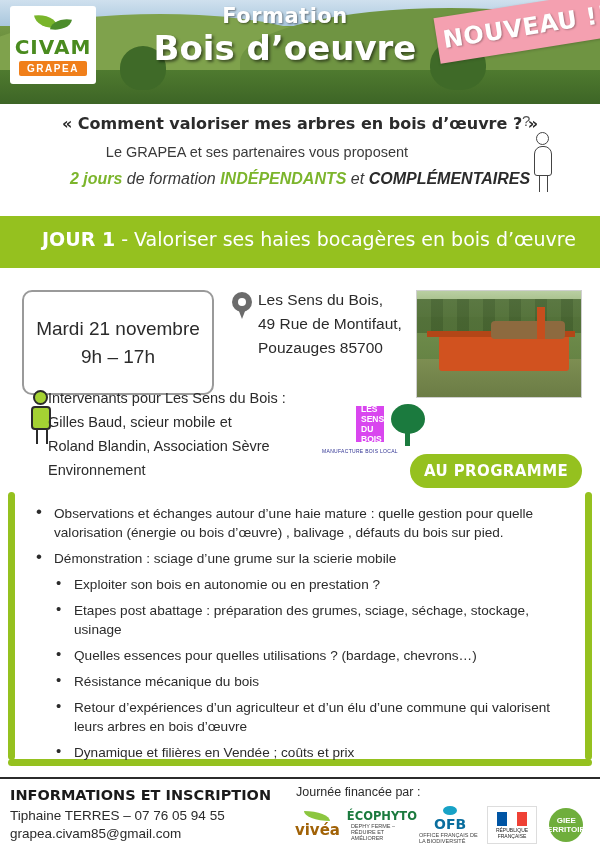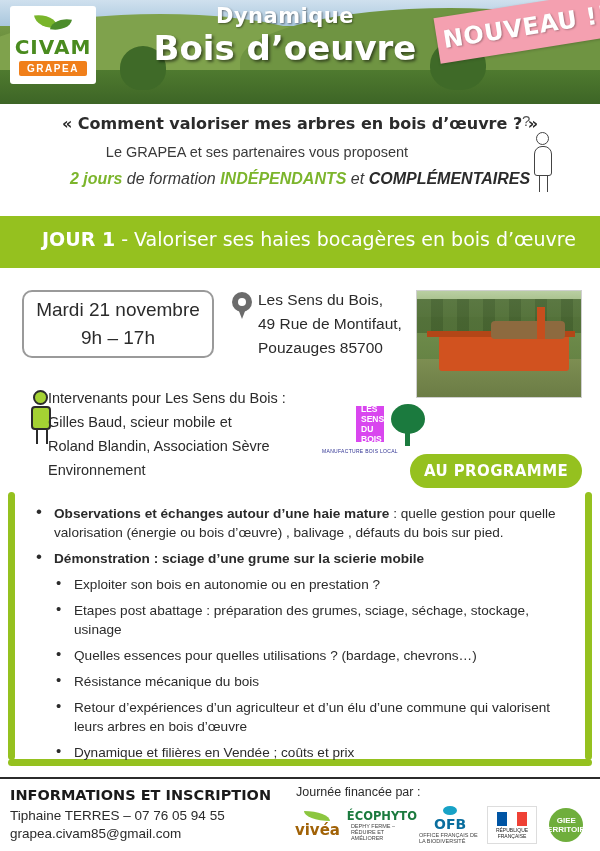--- a/index.html
+++ b/index.html
@@ -157,21 +157,21 @@
     font-size: 19px; color: #ffffff;
   }
   .band .txt b { font-weight: bold; }
 
   
   .details {
     position: absolute; left: 0; top: 268px; width: 600px; height: 222px;
     background: #ffffff;
   }
   .datebox {
-    position: absolute; left: 22px; top: 22px; width: 192px; height: 68px;
+    position: absolute; left: 22px; top: 22px; width: 192px; height: 105px;
     border: 2.5px solid #9a9a9a; border-radius: 10px;
     display: flex; flex-direction: column; align-items: center; justify-content: center;
     color: #2b2b2b;
   }
   .datebox .d1 { font-size: 19px; }
   .datebox .d2 { font-size: 19px; margin-top: 6px; }
 
   .pin {
     position: absolute; left: 232px; top: 24px; width: 20px; height: 28px;
   }
@@ -311,21 +311,21 @@
     position: relative;
     font-size: 13.6px; line-height: 19px; color: #2b2b2b;
     padding-left: 20px; margin-bottom: 7px;
   }
   ul.items > li::before {
     content: "•"; position: absolute; left: 2px; top: -2px;
     font-size: 17px; color: #2b2b2b;
   }
   ul.items > li.sub { padding-left: 40px; }
   ul.items > li.sub::before { left: 22px; font-size: 15px; }
-  ul.items > li b { font-weight: bold; }
+  ul.items > li b { font-weight: normal; }
 
   
   .footer {
     position: absolute; left: 0; bottom: 0; width: 600px; height: 74px;
     background: #ffffff; border-top: 2px solid #2b2b2b;
   }
   .footer .infos-title {
     position: absolute; left: 10px; top: 8px;
     font-family: "DejaVu Sans", sans-serif;
     font-size: 14.5px; font-weight: bold; color: #1a1a1a;
@@ -381,21 +381,21 @@
     <div class="logo">
       <div class="leafmark">
         <div class="l1"></div>
           <div class="l2"></div>
       </div>
       <div class="civam">CIVAM</div>
       <div class="grapea">GRAPEA</div>
     </div>
 
     <div class="hero-title">
-      <div class="l-form">Dynamique</div>
+      <div class="l-form">Formation</div>
       <div class="l-bois">Bois d’oeuvre</div>
     </div>
 
     <div class="nouveau">
       <span>NOUVEAU !!</span>
     </div>
   </div>
 
   <div class="intro">
     <div class="q">« Comment valoriser mes arbres en bois d’œuvre ? »</div>

